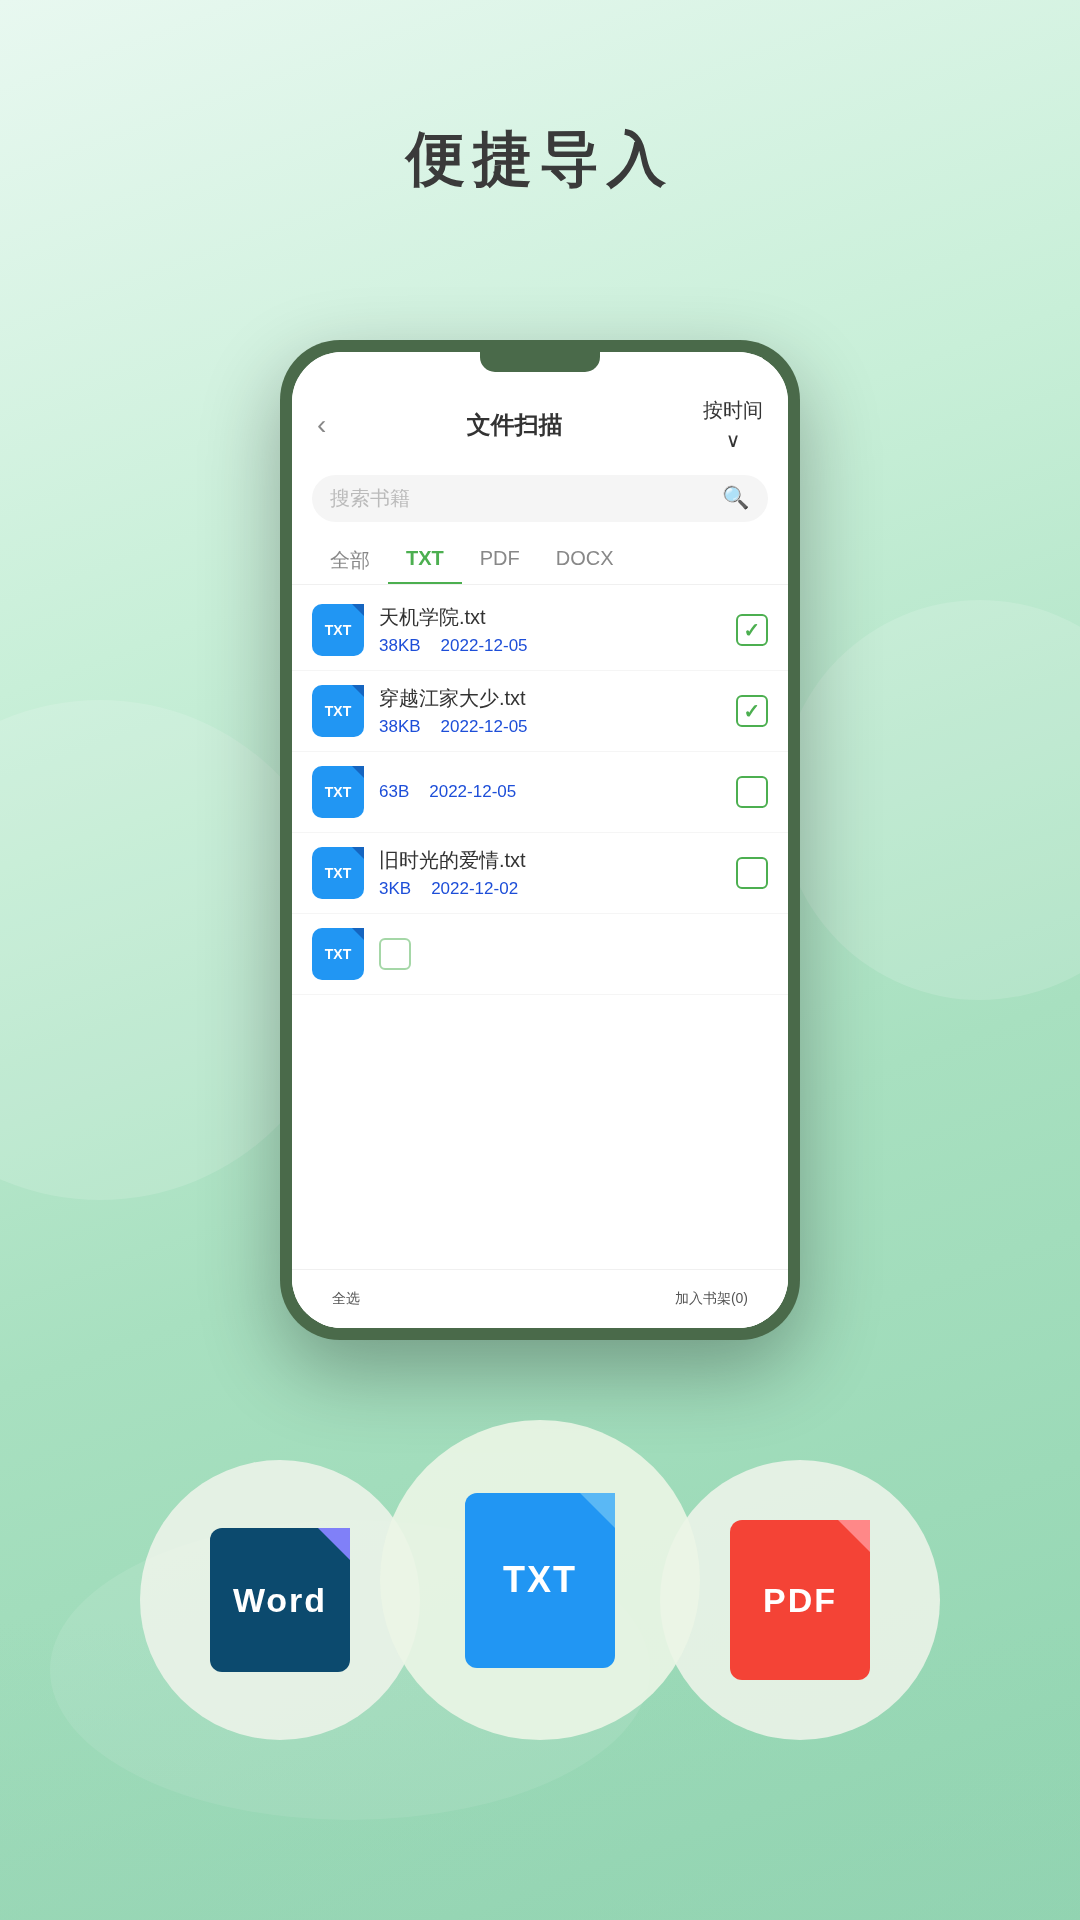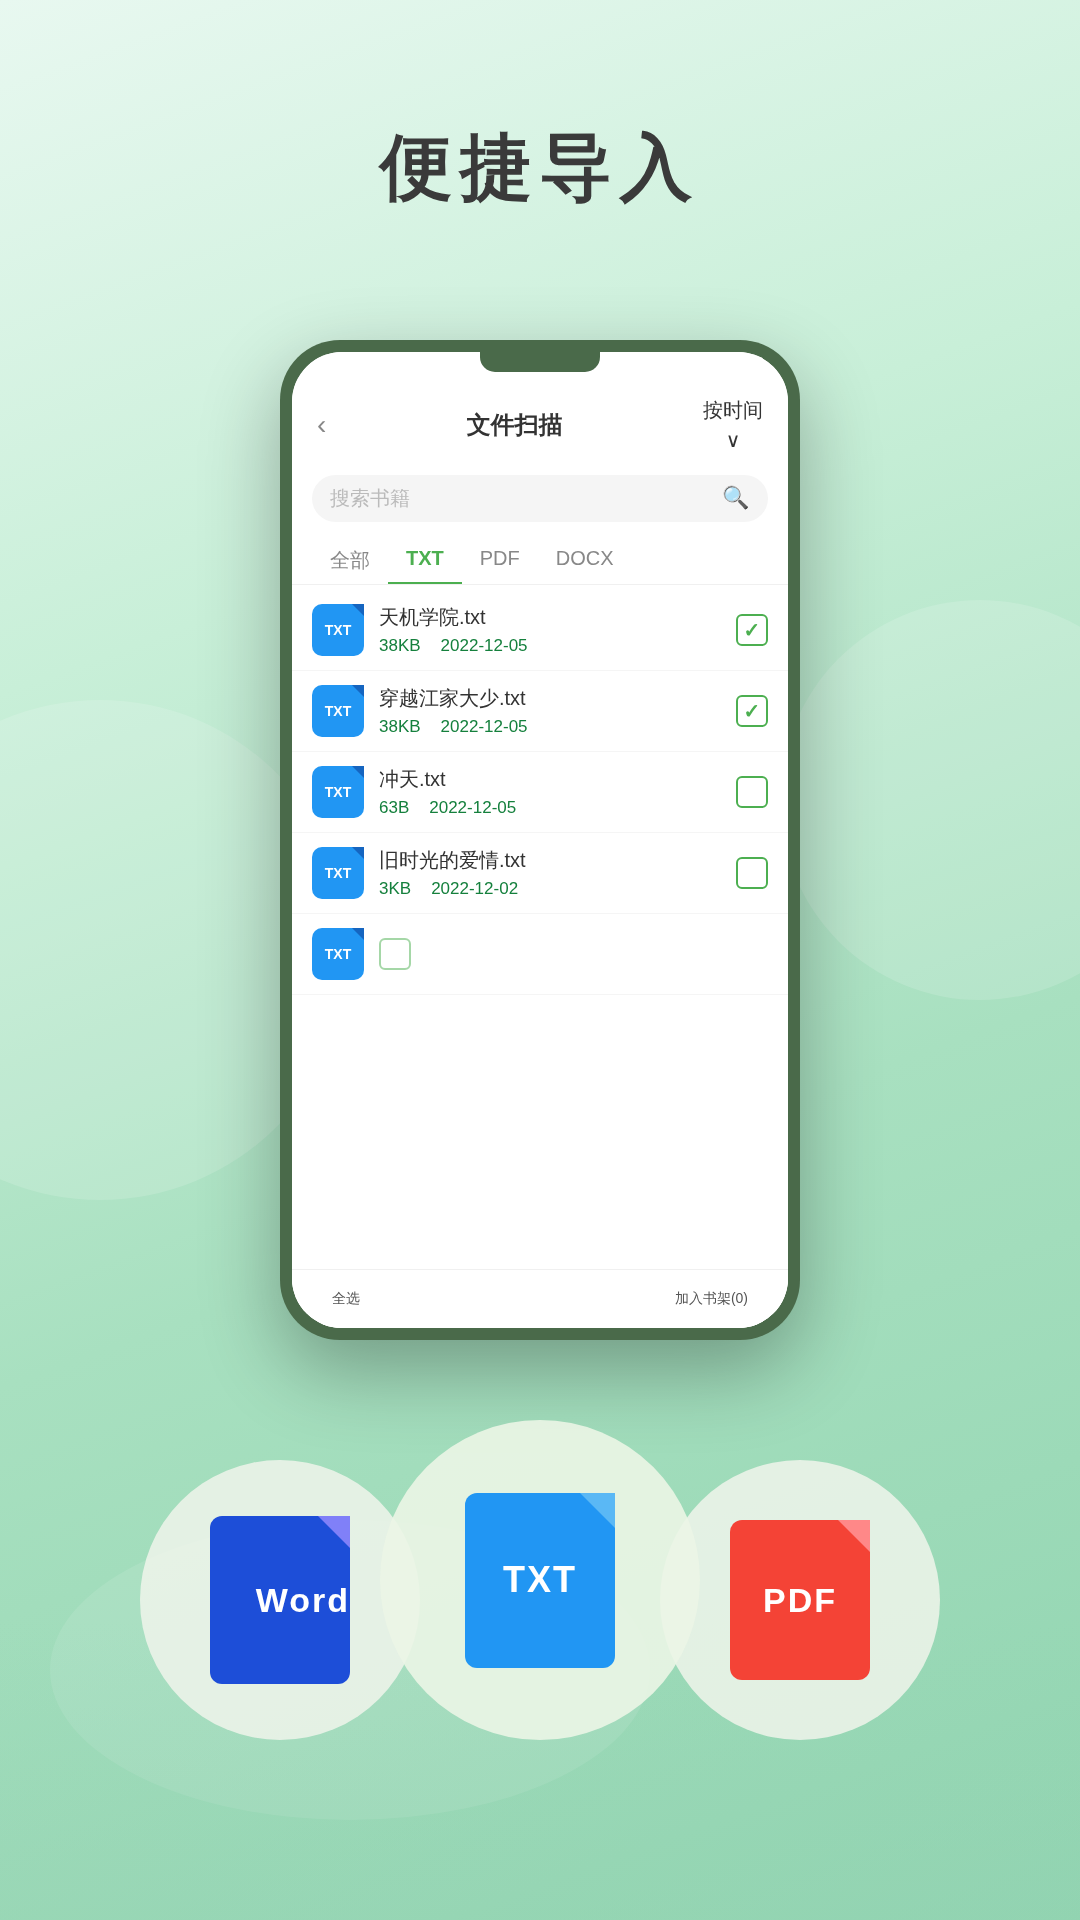--- a/index.html
+++ b/index.html
@@ -42,21 +42,21 @@
 
     
     .header-area {
       text-align: center;
       padding-top: 120px;
       padding-bottom: 50px;
       position: relative;
       z-index: 10;
     }
     .main-title {
-      font-size: 72px;
+      font-size: 59px;
       font-weight: bold;
       color: #3a3a3a;
       letter-spacing: 8px;
       margin-bottom: 20px;
     }
     .sub-title {
       font-size: 38px;
       color: #5db85d;
       font-weight: 500;
     }
@@ -210,21 +210,21 @@
     .file-info {
       flex: 1;
     }
     .file-name {
       font-size: 20px;
       color: #333;
       margin-bottom: 5px;
     }
     .file-meta {
       font-size: 17px;
-      color: #15803d;
+      color: #1d4ed8;
       display: flex;
       gap: 20px;
     }
     .file-checkbox {
       width: 32px;
       height: 32px;
       border: 2px solid #4caf50;
       border-radius: 6px;
       display: flex;
       align-items: center;
@@ -296,26 +296,26 @@
     .format-circle-right {
       width: 280px;
       height: 280px;
       margin-left: -40px;
       z-index: 31;
     }
 
     
     .word-icon {
       width: 140px;
-      height: 168px;
-      background: #1d4ed8;
+      height: 144px;
+      background: #0c4a6e;
       border-radius: 12px 12px 12px 12px;
       display: flex;
       align-items: center;
-      justify-content: flex-end;
+      justify-content: center;
       position: relative;
     }
     .word-icon::before {
       content: '';
       position: absolute;
       top: 0;
       right: 0;
       width: 0;
       height: 0;
       border-style: solid;
@@ -460,21 +460,20 @@
                 <span>38KB</span>
                 <span>2022-12-05</span>
               </div>
             </div>
             <div class="file-checkbox checked"></div>
           </div>
 
           <div class="file-item">
             <div class="file-icon">TXT</div>
             <div class="file-info">
-              <div class="file-name">冲天.txt</div>
               <div class="file-meta">
                 <span>63B</span>
                 <span>2022-12-05</span>
               </div>
             </div>
             <div class="file-checkbox"></div>
           </div>
 
           <div class="file-item">
             <div class="file-icon">TXT</div>

